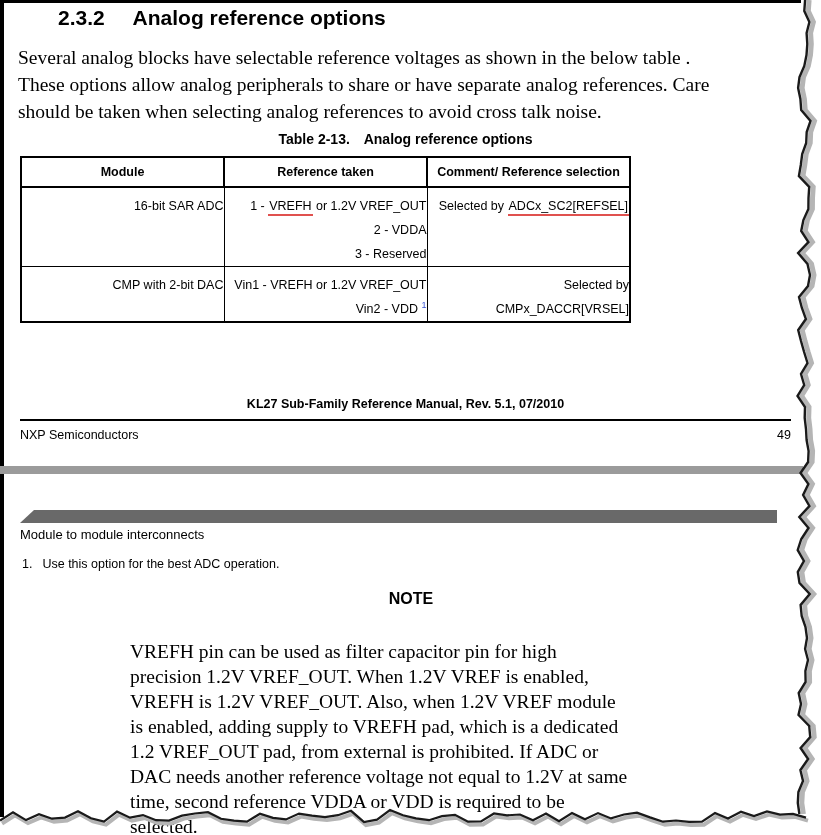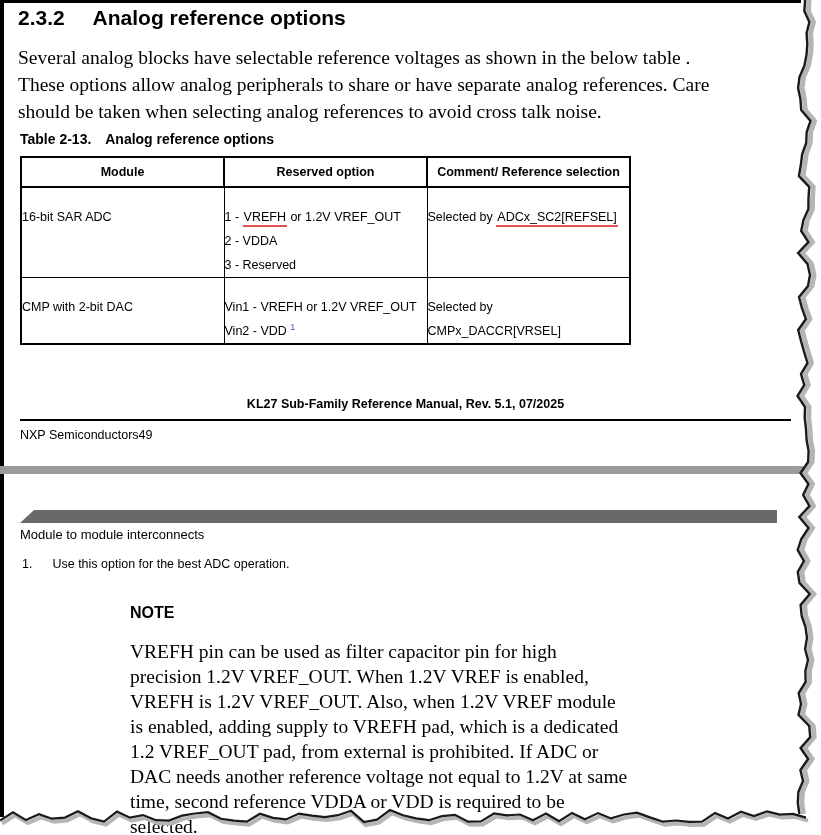--- a/index.html
+++ b/index.html
@@ -8,68 +8,68 @@
     position:relative; width:821px; height:835px; background:#ffffff;
     font-family:"Liberation Sans", sans-serif; color:#000; overflow:hidden;
   }
   
   .border-top  { position:absolute; left:0; top:0; width:801px; height:3px; background:#000; }
   .border-left { position:absolute; left:0; top:0; width:4px; height:817px; background:#000; }
 
   
   .heading { position:absolute; left:18px; top:6px; font-weight:bold; font-size:21px;
              font-family:"Liberation Sans", sans-serif; }
-  .heading .num { display:inline-block; }
+  .heading .num { display:inline-block;margin-left:40px; }
   .heading .ttl { display:inline-block; margin-left:22px; }
 
   
   .intro { position:absolute; left:18px; top:44px; width:766px;
            font-family:"Liberation Serif", serif; font-size:19.5px; line-height:27px;
            white-space:pre-line; }
 
   
-  .caption { position:absolute; left:20px; top:131px; width:771px; 
+  .caption { position:absolute; left:20px; top:131px; width:771px; text-align:center;
              font-weight:bold; font-size:14px; }
   .caption .cap-title { margin-left:10px; }
 
   
   table.opts { position:absolute; left:20px; top:156px; width:611px;
                border-collapse:collapse; table-layout:fixed; font-size:12.5px; }
   table.opts col { width:33.33%; }
   table.opts th { border:2px solid #000; height:30px; font-weight:bold;
                   text-align:center; vertical-align:middle; font-size:12.5px; }
   table.opts td { border:1px solid #000; border-left:1px solid #000;
-                  vertical-align:top; text-align:left; padding-top:17px; line-height:24px; }
+                  vertical-align:top; text-align:right; padding-top:6px; line-height:24px; }
   table.opts .r1 td { height:71px; }
   table.opts .r2 td { height:49px; }
   table.opts .r3 td { height:47px; }
   table.opts td:first-child, table.opts th:first-child { border-left:2px solid #000; }
   table.opts td:last-child,  table.opts th:last-child  { border-right:2px solid #000;margin-top:15px; }
   table.opts .r3 td { border-bottom:2px solid #000; }
   .tline { display:block; }
   .redline { border-bottom:2.5px solid #e0514f; padding:0 1px 1px 1px; }
   sup.fn { color:#3a56d4; font-size:9px; vertical-align:super; line-height:0; }
 
   
   .footer-center { position:absolute; left:20px; top:397px; width:771px; text-align:center;
                    font-weight:bold; font-size:12.5px; }
   .footer-rule { position:absolute; left:20px; top:419px; width:771px; border-top:2px solid #000; }
   .footer-row { position:absolute; left:20px; top:428px; width:771px;
-                display:flex; font-size:12.5px; }
+                display:flex; justify-content:space-between; font-size:12.5px; }
 
   
   .sep-bar { position:absolute; left:0; top:466px; width:803px; height:8px; background:#9b9b9b; }
 
   
   .chapter-band { position:absolute; left:20px; top:510px; width:757px; height:13px;
                   background:#696969; clip-path:polygon(14px 0, 100% 0, 100% 100%, 0 100%); }
   .running-header { position:absolute; left:20px; top:527px; font-weight:normal; font-size:13px; }
   .footnote { position:absolute; left:22px; top:557px; font-size:12.5px; display:flex; }
-  .footnote .fn-text { margin-left:20px; }
-  .note-title { position:absolute; left:130px; top:604px; width:562px; text-align:left;
+  .footnote .fn-text { margin-left:10px; }
+  .note-title { position:absolute; left:130px; top:590px; width:562px; text-align:center;
                 font-weight:bold; font-size:16px; }
   .note-body { position:absolute; left:130px; top:639px; width:566px;
                font-family:"Liberation Serif", serif; font-size:19.5px; line-height:25px;
                white-space:pre-line; }
 
   
   #torn { position:absolute; left:0; top:0; width:821px; height:835px; pointer-events:none; }
 </style>
 </head>
 <body>
@@ -95,21 +95,21 @@
 
   <table class="opts">
     <colgroup>
         <col>
         <col>
         <col>
       </colgroup>
     <tbody>
         <tr>
       <th>Module</th>
-      <th>Reserved option</th>
+      <th>Reference taken</th>
       <th>Comment/ Reference selection</th>
     </tr>
     <tr class="r1">
       <td>16-bit SAR ADC</td>
       <td>
         <span class="tline"><span>1 - </span><span class="redline">VREFH</span><span> or 1.2V VREF_OUT</span></span>
         <span class="tline">2 - VDDA</span>
         <span class="tline">3 - Reserved</span>
       </td>
       <td><span>Selected by </span><span class="redline">ADCx_SC2[REFSEL]</span></td>
@@ -118,21 +118,21 @@
       <td>CMP with 2-bit DAC</td>
       <td>
         <span class="tline">Vin1 - VREFH or 1.2V VREF_OUT</span>
         <span class="tline"><span>Vin2 - VDD </span><sup class="fn">1</sup></span>
       </td>
       <td>Selected by CMPx_DACCR[VRSEL]</td>
     </tr>
   </tbody>
     </table>
 
-  <div class="footer-center">KL27 Sub-Family Reference Manual, Rev. 5.1, 07/2025</div>
+  <div class="footer-center">KL27 Sub-Family Reference Manual, Rev. 5.1, 07/2010</div>
   <div class="footer-rule"></div>
   <div class="footer-row">
     <span>NXP Semiconductors</span>
     <span>49</span>
   </div>
 
   <div class="sep-bar"></div>
 
   <div class="chapter-band"></div>
   <div class="running-header">Module to module interconnects</div>

